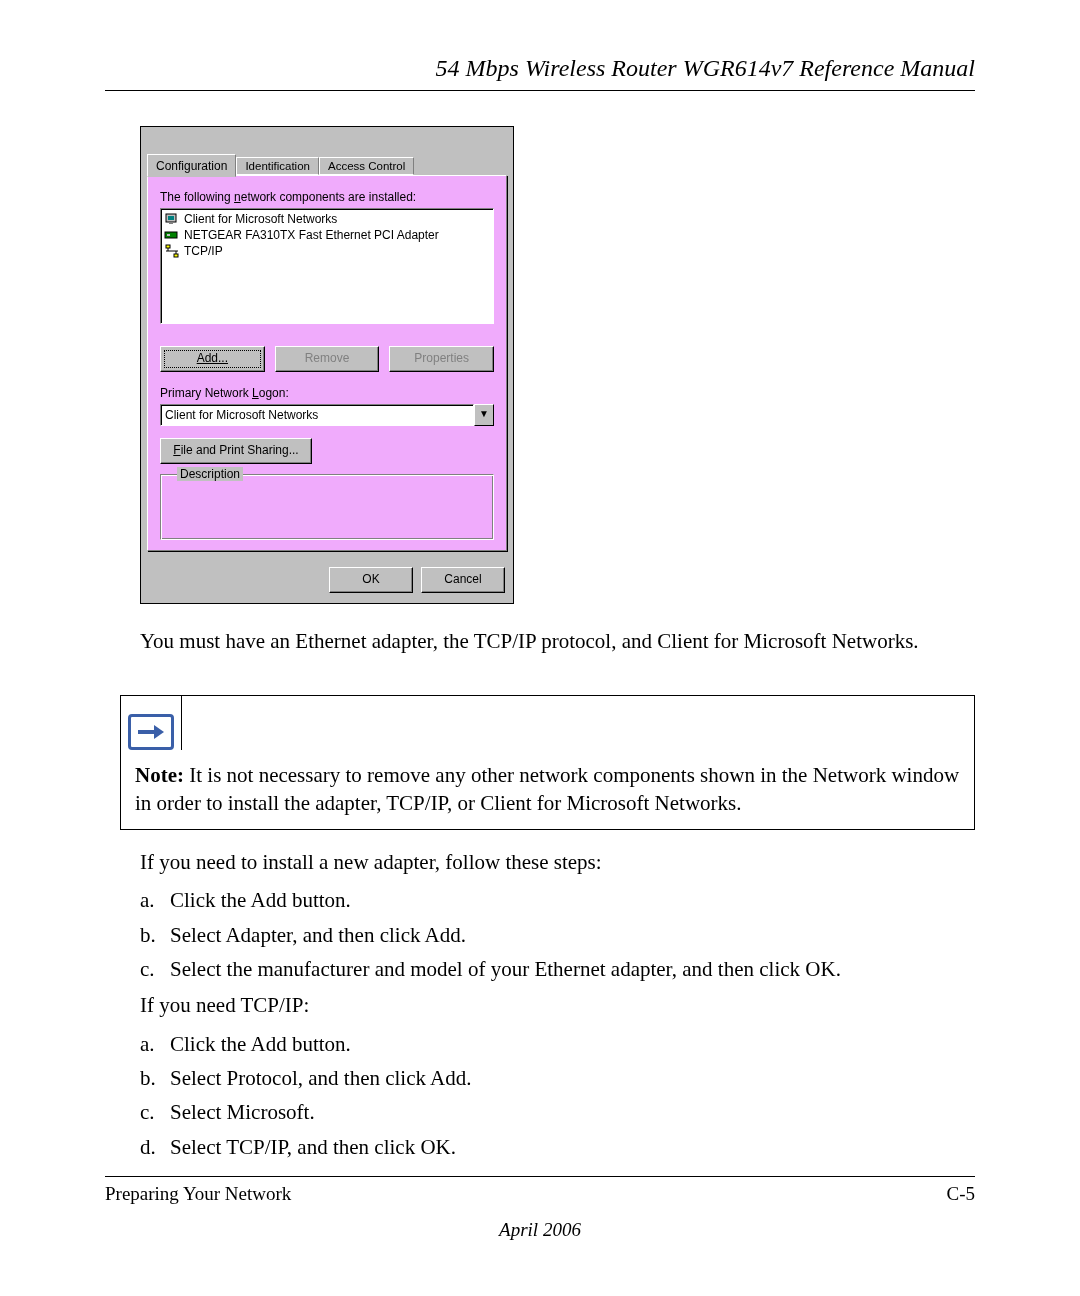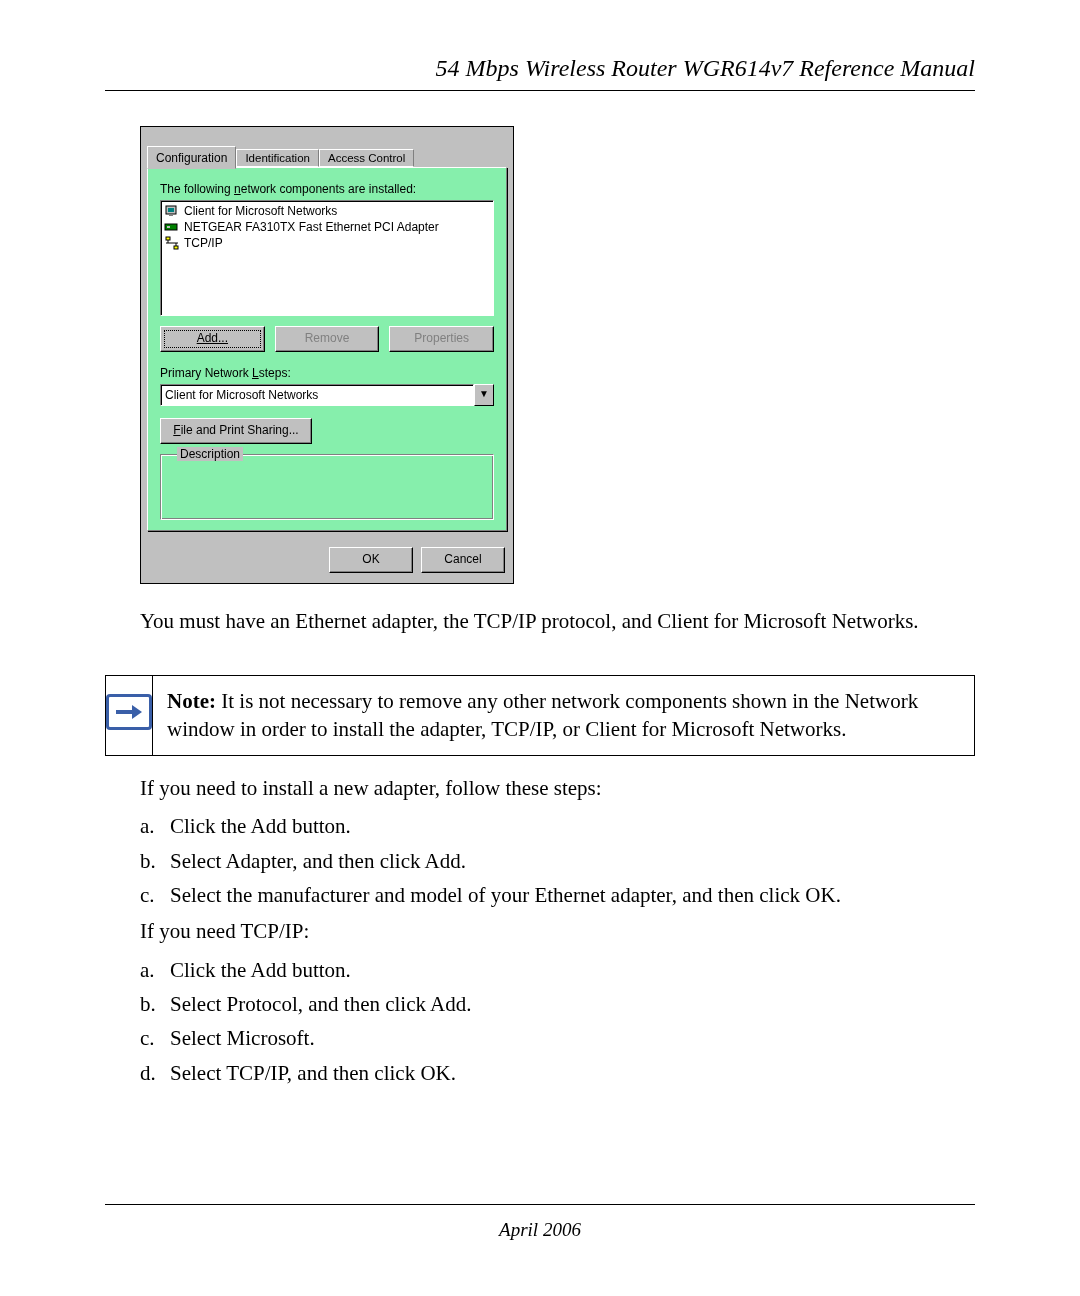--- a/index.html
+++ b/index.html
@@ -55,21 +55,21 @@
     border-right: 1px solid #000;
     border-bottom: 1px solid #000;
     color: #000;
     font-size: 11px;
     line-height: 13px;
     text-align: center;
     margin-left: 2px;
     font-weight: bold;
   }
   .dlg-body {
-    padding: 18px 6px 8px 6px;
+    padding: 26px 6px 8px 6px;
   }
   .tabstrip {
     display: flex;
     align-items: flex-end;
     height: 22px;
     position: relative;
   }
   .tab {
     background: #c0c0c0;
     border-top: 1px solid #fff;
@@ -92,21 +92,21 @@
     top: 0;
     font-size:11.5px;
     padding-top:2px;
   }
   .tabpanel {
     border-top: 1px solid #fff;
     border-left: 1px solid #fff;
     border-right: 1px solid #808080;
     border-bottom: 1px solid #808080;
     padding: 14px 12px 10px 12px;
-    background: #86efac;
+    background: #f0abfc;
     box-shadow: 1px 1px 0 #000;
   }
   .label { font-size: 12px; margin-bottom: 4px; }
   .listbox {
     background: #fff;
     border-top: 1px solid #808080;
     border-left: 1px solid #808080;
     border-right: 1px solid #fff;
     border-bottom: 1px solid #fff;
     height: 110px;
@@ -124,21 +124,21 @@
   .item-icon {
     width: 16px;
     height: 16px;
     display: inline-flex;
     align-items: center;
     justify-content: center;
   }
   .btn-row {
     display: flex;
     gap: 10px;
-    margin: 10px 0 14px 0;
+    margin: 22px 0 14px 0;
   }
   .winbtn {
     flex: 1;
     height: 24px;
     background: #c0c0c0;
     border-top: 1px solid #fff;
     border-left: 1px solid #fff;
     border-right: 1px solid #000;
     border-bottom: 1px solid #000;
     box-shadow: inset -1px -1px 0 #808080;
@@ -203,23 +203,24 @@
     gap:8px;
     padding:8px 8px 10px 0;
   }
   .dlg-footer .winbtn { flex:0 0 82px; }
   .body-text {
     font-size: 21px;
     margin: 24px 0 0 35px;
     line-height: 1.3;
   }
   .note-box {
-    margin: 40px 0 18px 0;
+    margin: 40px 0 18px 15px;
     display:flex;
     border:1px solid #000;
+    flex-direction:column;
   }
   .note-icon-cell {
     width:60px;
     border-right:1px solid #000;
     display:flex;
     align-items:flex-start;
     justify-content:center;
     padding-top:18px;
   }
   .note-arrow {
@@ -322,21 +323,21 @@
             </span>
             <span>TCP/IP</span>
           </div>
         </div>
         <div class="btn-row">
           <div class="winbtn focus"><span class="und">Add...</span></div>
           <div class="winbtn disabled">Remove</div>
           <div class="winbtn disabled">Properties</div>
         </div>
         <div class="label">
-          <span>Primary Network </span><span class="und">L</span><span>steps:</span>
+          <span>Primary Network </span><span class="und">L</span><span>ogon:</span>
         </div>
         <div class="dropdown-row">
           <div class="dropdown-field">Client for Microsoft Networks</div>
           <div class="dropdown-btn">▼</div>
         </div>
         <div style="margin-top:12px;">
           <div class="winbtn" style="width:150px;">
             <span class="und">F</span><span>ile and Print Sharing...</span>
           </div>
         </div>
@@ -398,14 +399,18 @@
       </div>
     <div class="li">
         <span class="marker">d.</span>
         <span>Select TCP/IP, and then click OK.</span>
       </div>
   </div>
 </div>
 
 <div class="page-footer">
   <hr class="hr-bottom">
+  <div class="footer-row">
+    <span>Preparing Your Network</span>
+    <span>C-5</span>
+  </div>
   <div class="footer-date">April 2006</div>
 </div>
 
 </body></html>

